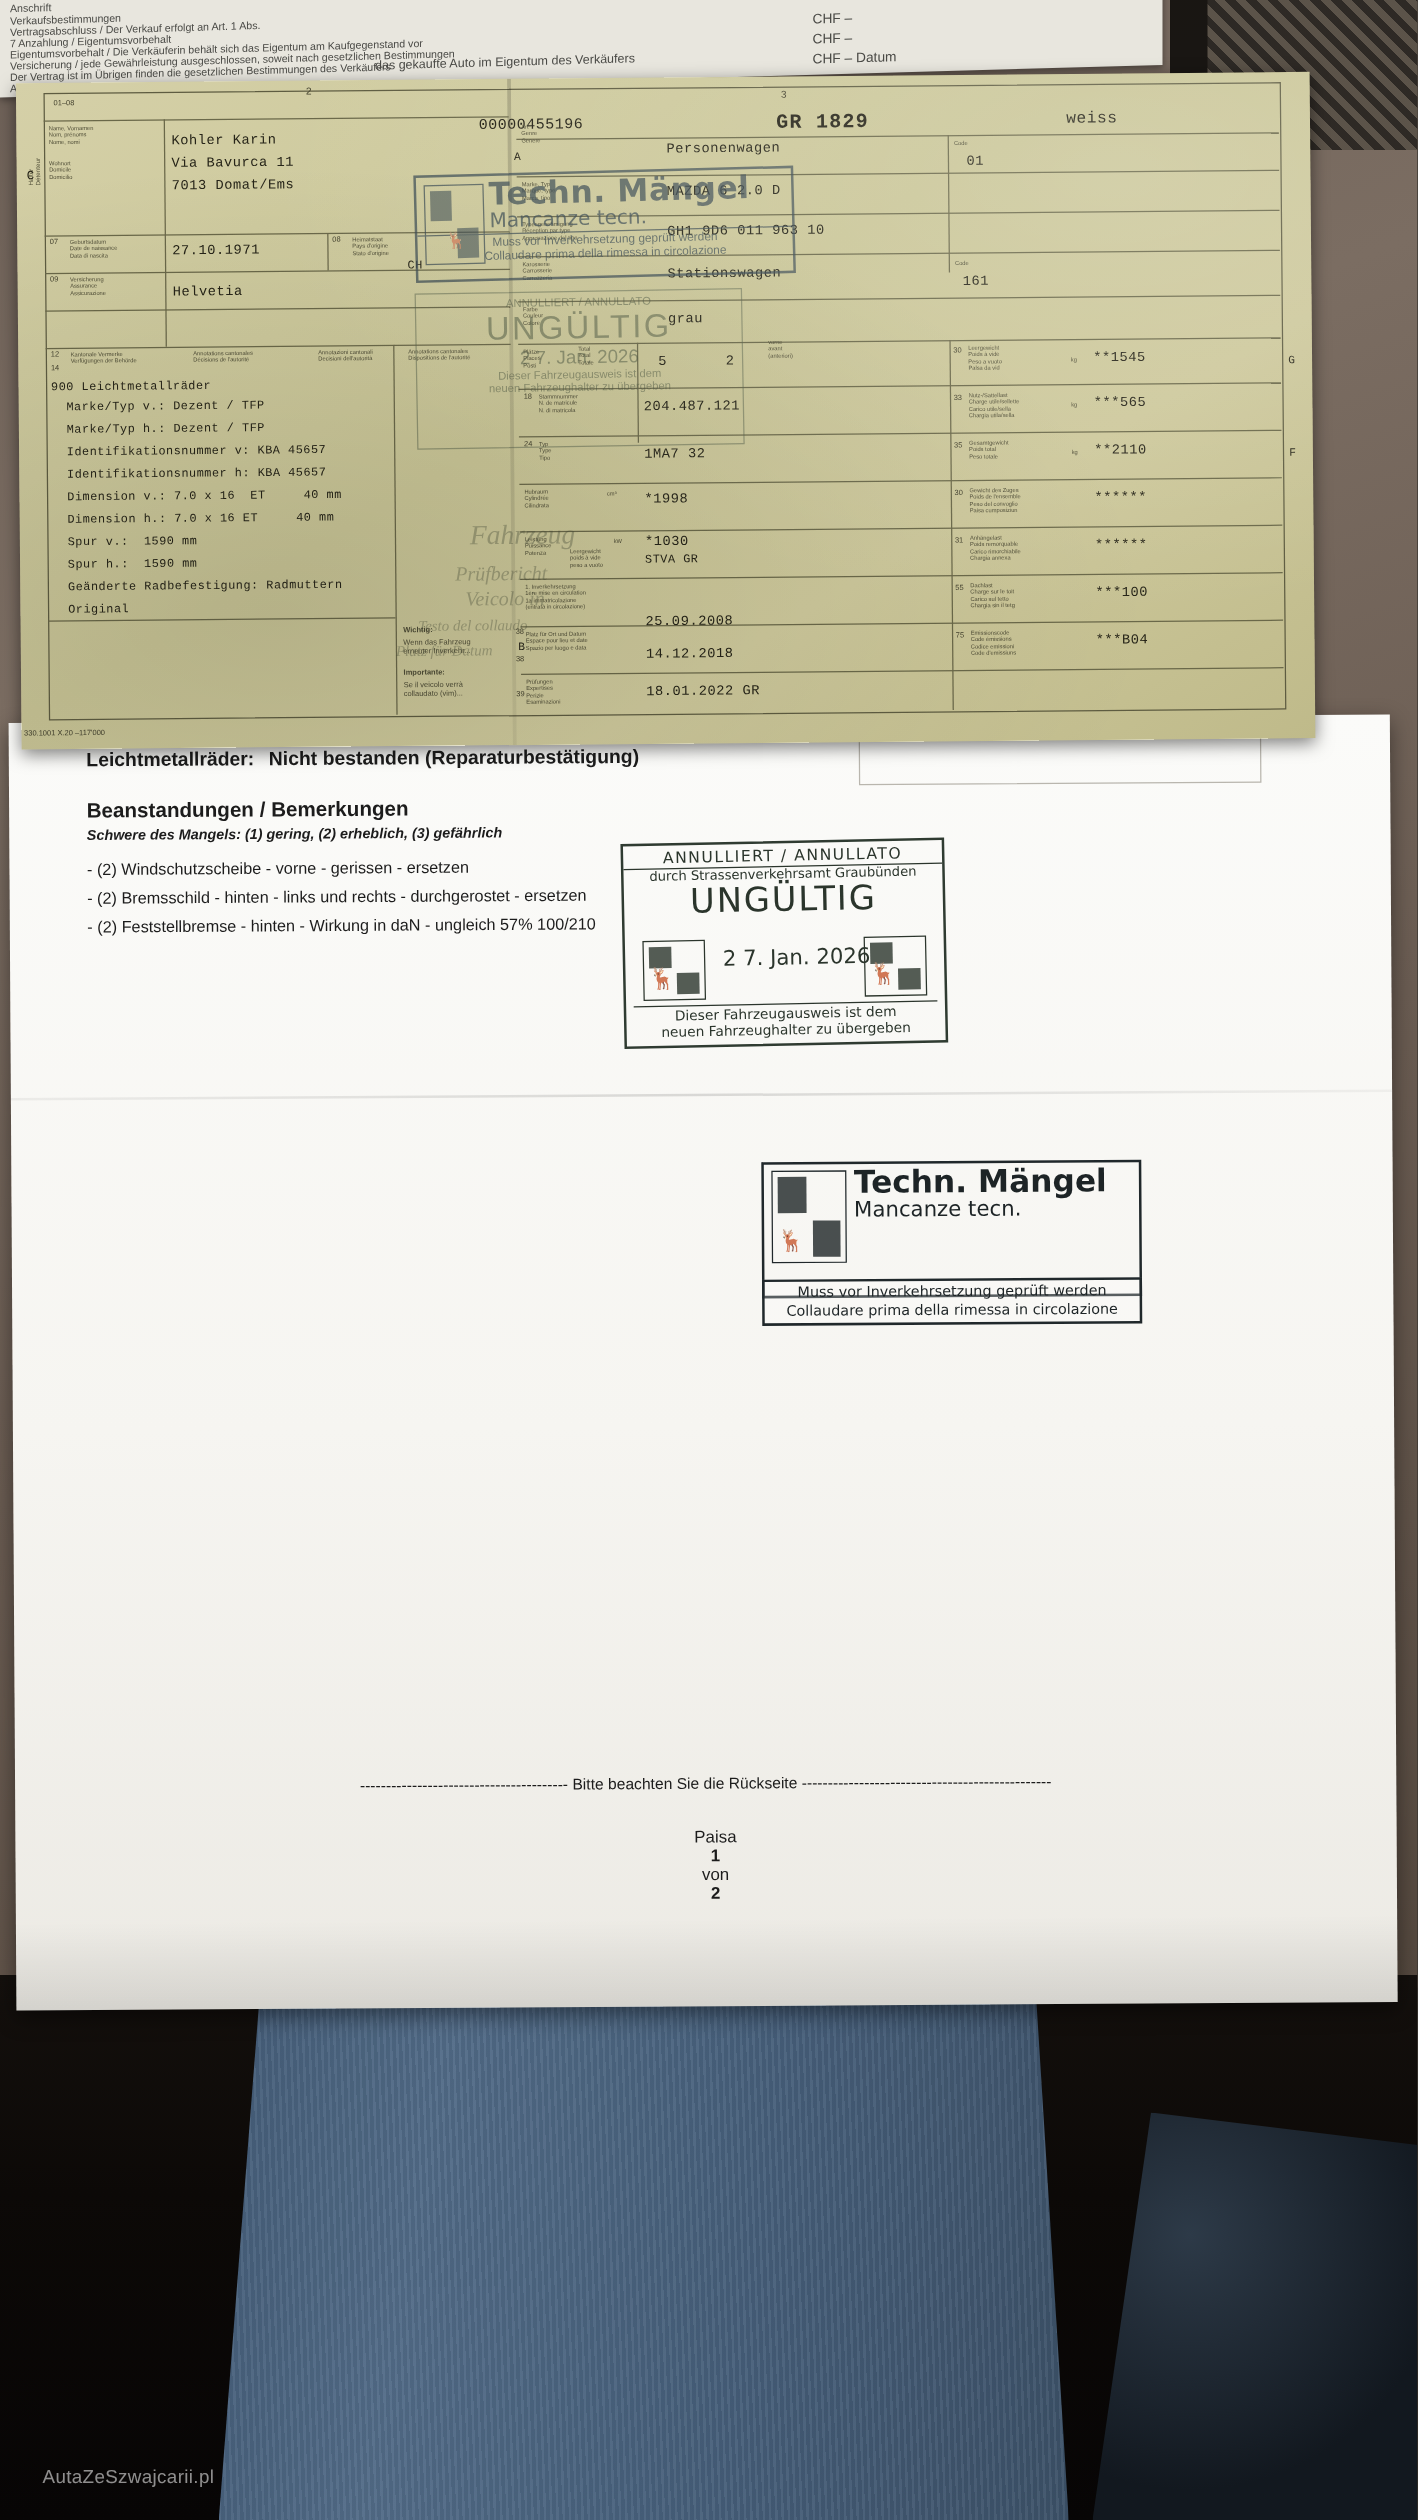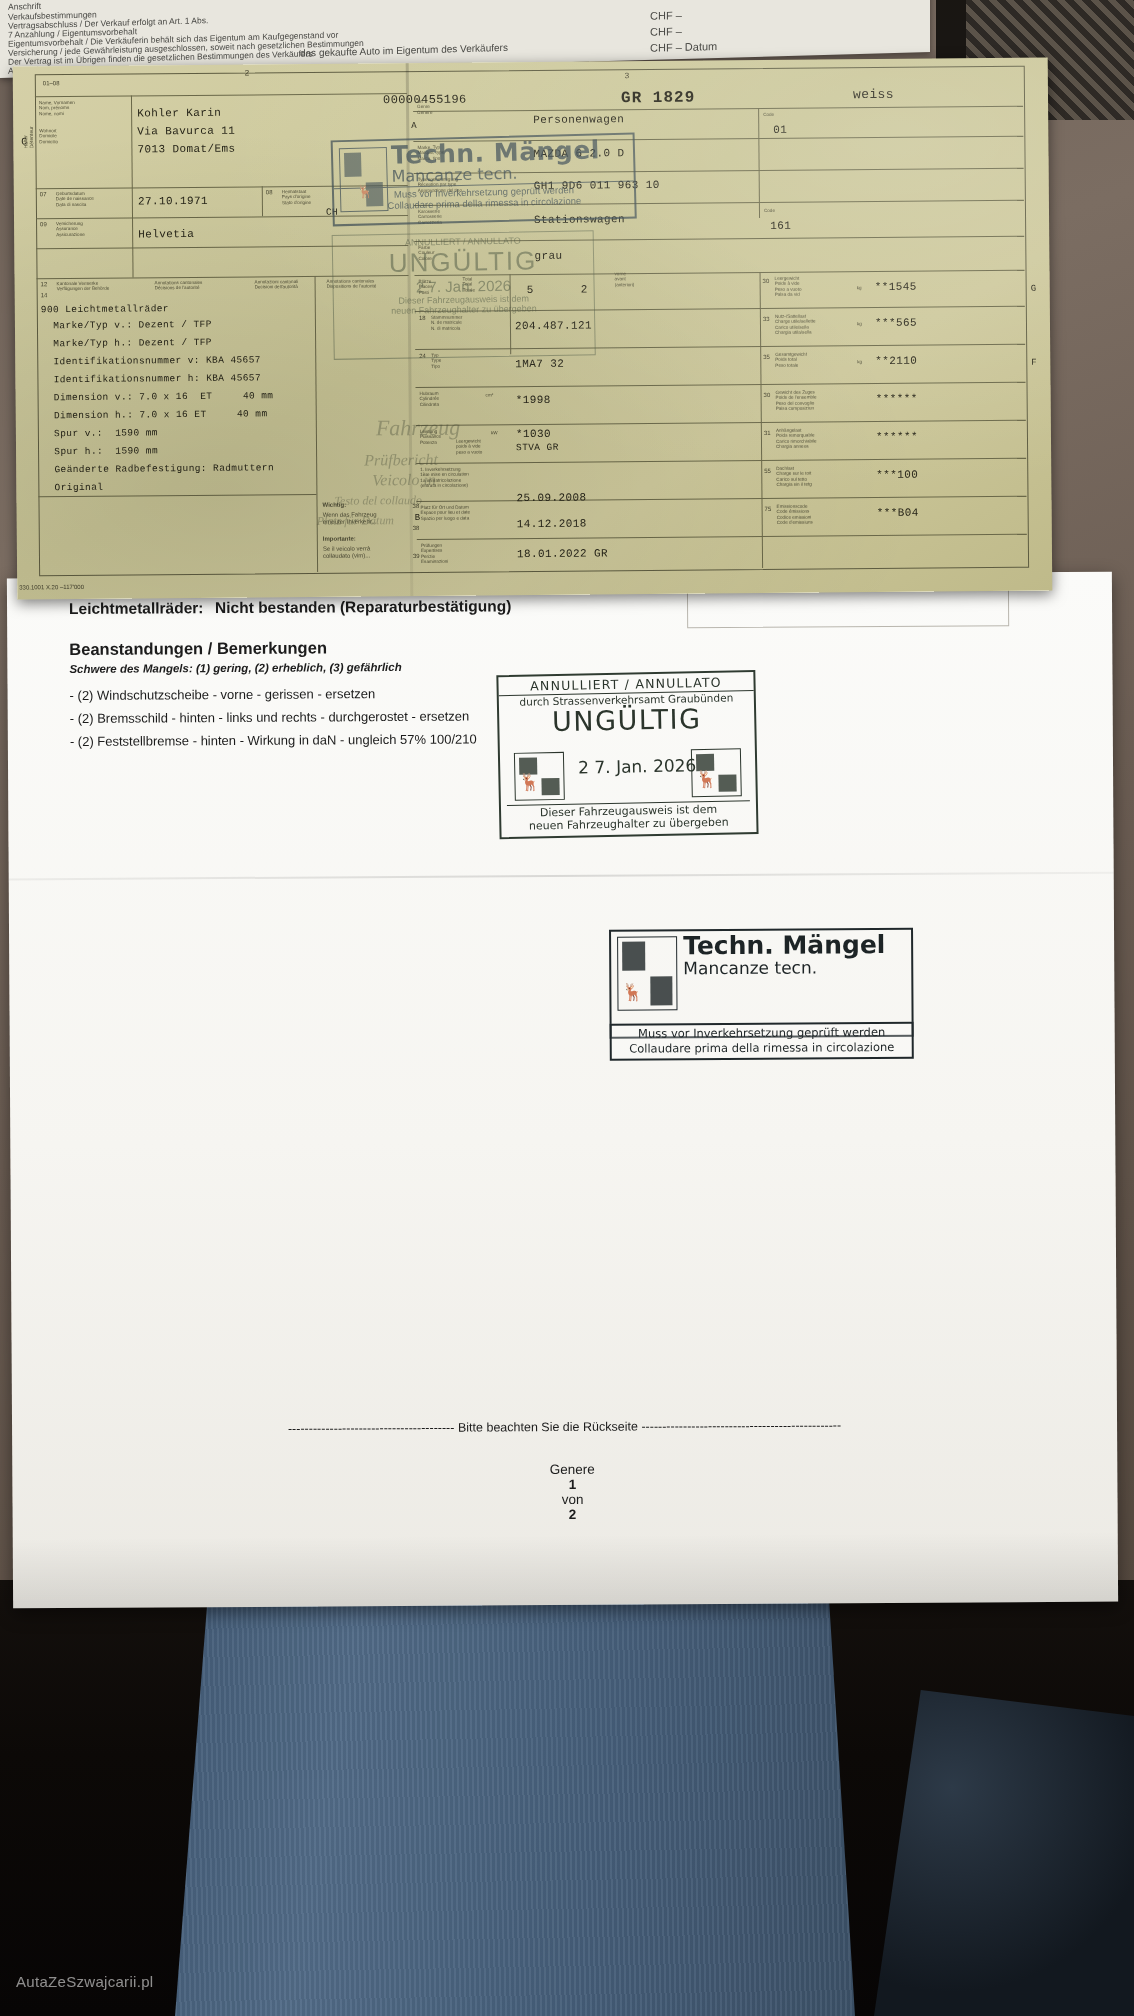--- a/index.html
+++ b/index.html
@@ -174,21 +174,21 @@
   .crest-grid:after{right:0;bottom:0;width:45%;height:45%;}
   .ibex{
     position:absolute;left:4px;bottom:3px;width:40px;height:22px;
     font-size:17px;line-height:1;
   }
   .dashline{
     position:absolute;left:70px;top:845px;width:965px;text-align:center;
     font-size:12.5px;color:#1c1c1c;white-space:nowrap;
   }
   .watermark{
-    position:absolute;left:16px;bottom:26px;color:rgba(255,255,255,.55);
+    position:absolute;left:34px;bottom:26px;color:rgba(255,255,255,.55);
     font-size:15px;letter-spacing:.3px;
   }
 </style>
 </head>
 <body>
 
 <div class="bg-desk"></div>
 <div class="bg-floor"></div>
 <div class="frame-strip"></div>
 <div class="leg"></div>
@@ -255,21 +255,21 @@
       <div>Collaudare prima della rimessa in circolazione</div>
     </div>
   </div>
 
   <div class="dashline">
     <span>----------------------------------------</span>
     <span>Bitte beachten Sie die Rückseite</span>
     <span>------------------------------------------------</span>
   </div>
   <div class="p-txt" style="left:0;top:872px;width:1105px;text-align:center;font-size:13.5px;">
-    <span>Genere</span>
+    <span>Paisa</span>
     <span class="b">1</span>
     <span>von</span>
     <span class="b">2</span>
   </div>
   <div style="position:absolute;left:680px;top:10px;width:320px;height:42px;border:1px solid #b9b6ae;"></div>
 </div>
 
 <div class="vdoc">
   <div class="outer-border"></div>
   <div class="center-fold"></div>

